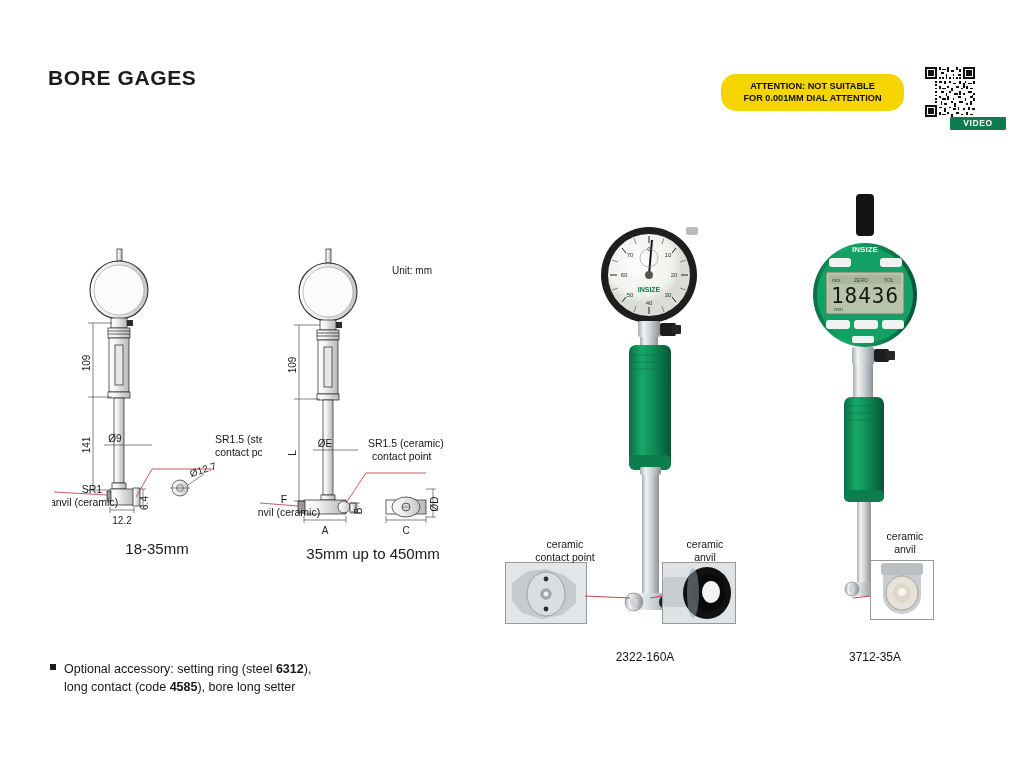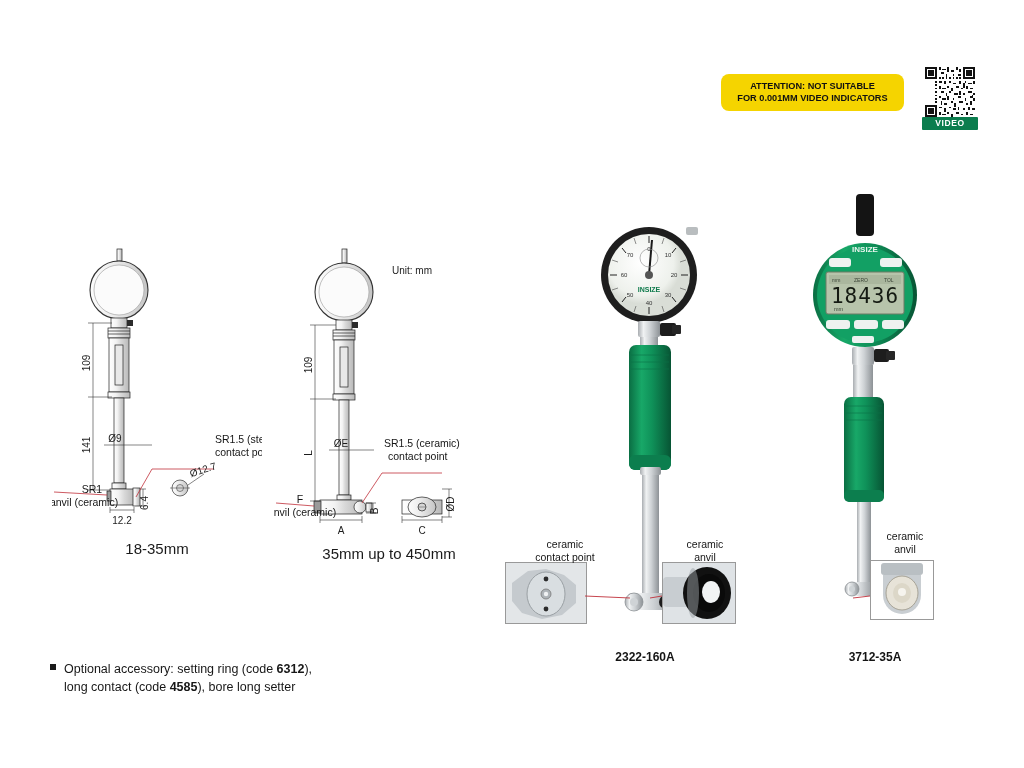--- a/index.html
+++ b/index.html
@@ -13,55 +13,56 @@
   }
   .page{position:absolute;inset:0;}
 
   
   #page-title{
     position:absolute;left:48px;top:66px;
     font-size:21px;font-weight:bold;letter-spacing:.6px;color:#1c1c1c;
   }
   #attention-banner{
     position:absolute;left:721px;top:74px;width:175px;
-    background:#F5D400;border-radius:8px;
+    background:#F5D400;border-radius:15px;
     padding:6px 4px 7px 4px;
     text-align:center;
     font-size:9.2px;font-weight:bold;line-height:12px;color:#111;
   }
   #attention-banner div{white-space:nowrap;}
 
   #qr-block{position:absolute;left:922px;top:67px;width:56px;}
   #qr-code{width:56px;height:50px;display:block;}
   #video-tag{
     width:56px;height:13px;background:#0b7d4e;border-radius:1px;
     color:#fff;font-size:8.5px;font-weight:bold;letter-spacing:.6px;
     text-align:center;line-height:13px;
     font-family:"Liberation Sans",sans-serif;
+    margin-left:28px;
   }
 
   
   .drawing{position:absolute;text-decoration:underline;}
   #drawing-1{left:52px;top:245px;width:210px;height:310px;}
-  #drawing-2{left:274px;top:245px;width:230px;height:310px;}
+  #drawing-2{left:258px;top:245px;width:230px;height:310px;}
   .dwg-caption{
     position:absolute;width:100%;text-align:center;
     font-size:15px;color:#1a1a1a;
   }
   #unit-label{
     position:absolute;left:392px;top:233px;
     font-size:10px;color:#222;margin-top:32px;
   }
 
   
   #photo-1{position:absolute;left:556px;top:215px;width:200px;height:420px;}
   #photo-2{position:absolute;left:796px;top:190px;width:190px;height:445px;}
 
   .code-label{
-    position:absolute;font-size:12px;font-weight:bold;color:#141414;
+    position:absolute;font-size:12px;font-weight:normal;color:#141414;
     text-align:center;
   }
   #code-1{left:570px;top:650px;width:150px;}
   #code-2{left:805px;top:650px;width:140px;}
 
   .callout-label{
     position:absolute;font-size:10.5px;line-height:13px;
     text-align:center;color:#151515;
   }
   #callout-contact{left:505px;top:538px;width:120px;}
@@ -77,24 +78,25 @@
     position:absolute;left:0;top:4px;width:6px;height:6px;background:#1a1a1a;
   }
   #footer-note .txt{display:block;margin-left:14px;}
   #footer-note b{font-weight:bold;}
 </style>
 </head>
 <body>
 
 <div class="page">
 
+  <div id="page-title">BORE GAGES</div>
 
   <div id="attention-banner">
     <div>ATTENTION: NOT SUITABLE</div>
-    <div>FOR 0.001MM VIDEO INDICATORS</div>
+    <div>FOR 0.001MM DIAL ATTENTION</div>
   </div>
 
   <div id="qr-block">
     <svg id="qr-code" viewBox="0 0 29 29" shape-rendering="crispEdges">
       <rect width="29" height="29" fill="#ffffff"></rect>
       <g fill="#111111">
 
         <rect x="0" y="0" width="7" height="1"></rect>
           <rect x="0" y="6" width="7" height="1"></rect>
         <rect x="0" y="0" width="1" height="7"></rect>
@@ -566,18 +568,18 @@
   <svg style="position:absolute;left:840px;top:580px;width:60px;height:30px;pointer-events:none;">
     <line x1="13" y1="18" x2="30" y2="16" stroke="#c0303a" stroke-width="0.9"></line>
   </svg>
 
   <div id="code-1" class="code-label">2322-160A</div>
   <div id="code-2" class="code-label">3712-35A</div>
 
   <div id="footer-note">
     <span class="bullet"></span>
     <span class="txt">
-      <span>Optional accessory: setting ring (code </span><b>6312</b><span>),</span><br>
+      <span>Optional accessory: setting ring (steel </span><b>6312</b><span>),</span><br>
       <span>long contact (code </span><b>4585</b><span>), bore long setter</span>
     </span>
   </div>
 
 </div>
 
 </body></html>

